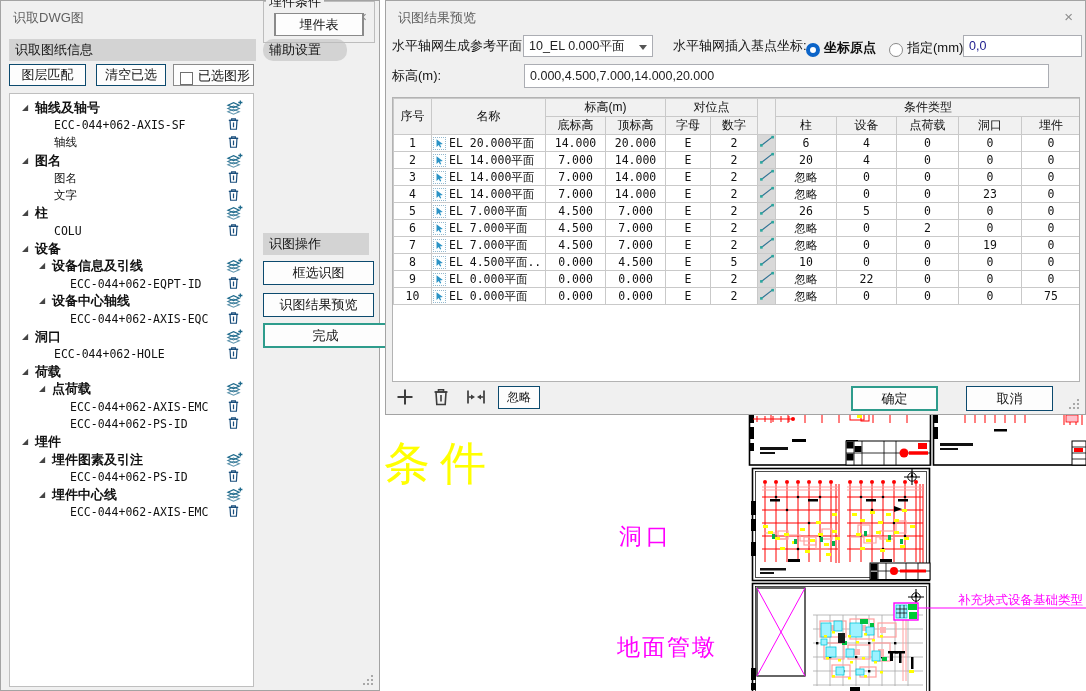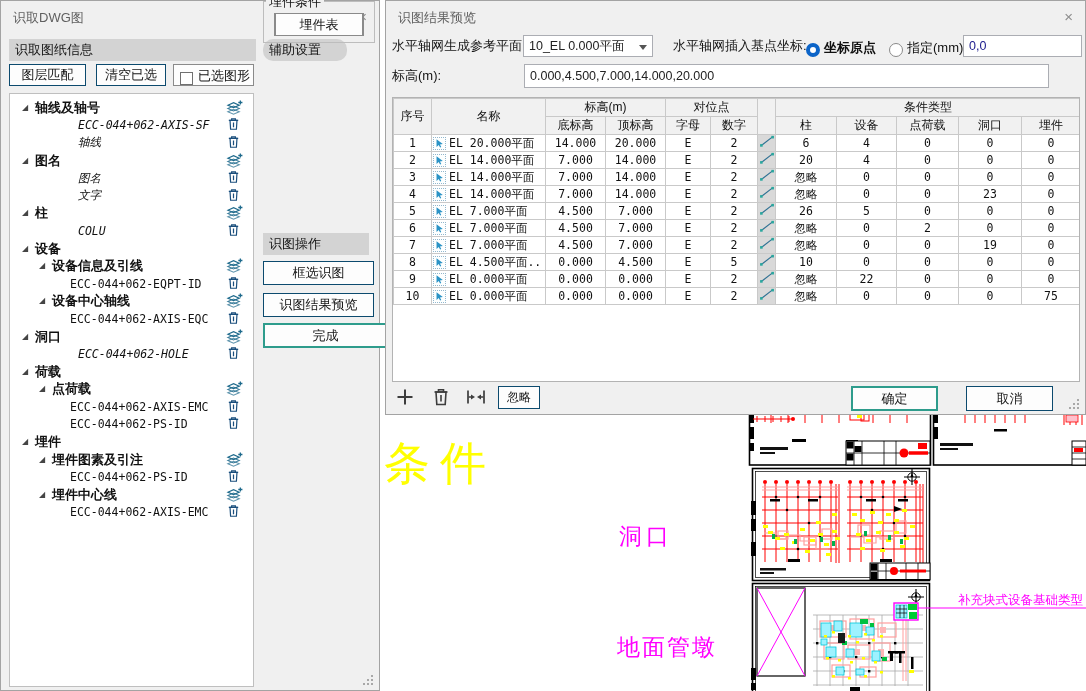--- a/index.html
+++ b/index.html
@@ -25,21 +25,21 @@
           box-sizing:border-box;font-size:13px;padding-left:6px;}
   .cb{width:13px;height:13px;border:1px solid #707070;background:#fff;margin-right:5px;box-sizing:border-box;}
   .tree{position:absolute;left:8px;top:92px;width:245px;height:594px;background:#fff;
         border:1px solid #bfbfbf;box-sizing:border-box;padding-top:5px;overflow:hidden;}
   .trow{position:relative;height:17.6px;display:flex;align-items:center;font-size:12.5px;}
   .tri{display:none;width:13px;flex:0 0 13px;font-size:8px;color:#454545;line-height:1;}
   .type-category .tri{display:block;}
   .type-category .tlabel{font-weight:700;font-size:13px;}
   .type-layer .tlabel{font-family:"DejaVu Sans Mono",monospace;font-size:11.5px;}
   .level-0{padding-left:12px;}
-  .level-1.type-layer{padding-left:68px;font-style:italic;}
+  .level-1.type-layer{padding-left:44px;}
   .level-1.type-category{padding-left:29px;}
   .level-2{padding-left:60px;}
   .ric{position:absolute;right:10px;top:50%;transform:translateY(-50%);width:17px;height:17px;display:none;}
   .icon-layers-add .ric.layers{display:block;}
   .icon-trash .ric.trash{display:block;}
   
   .grp{position:absolute;left:262px;width:112px;height:42px;border:1px solid #bdbdbd;box-sizing:border-box;}
   .grp .legend{position:absolute;top:-9px;left:2px;background:#f0f0f0;padding:0 3px;font-size:13px;color:#141414;}
   .grp .gbtn{position:absolute;left:50%;top:11px;transform:translateX(-50%);min-width:88px;height:23px;
              background:#fdfdfd;border:1px solid #8a8a8a;font-size:13px;color:#141414;

